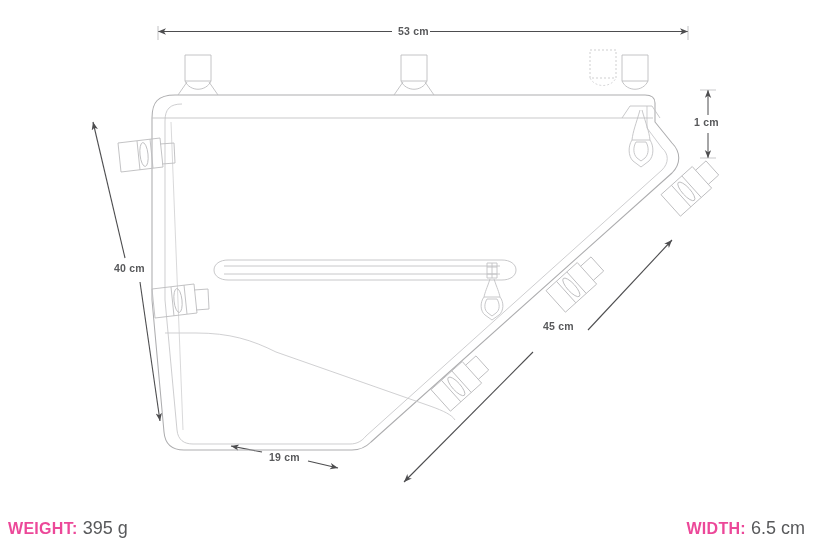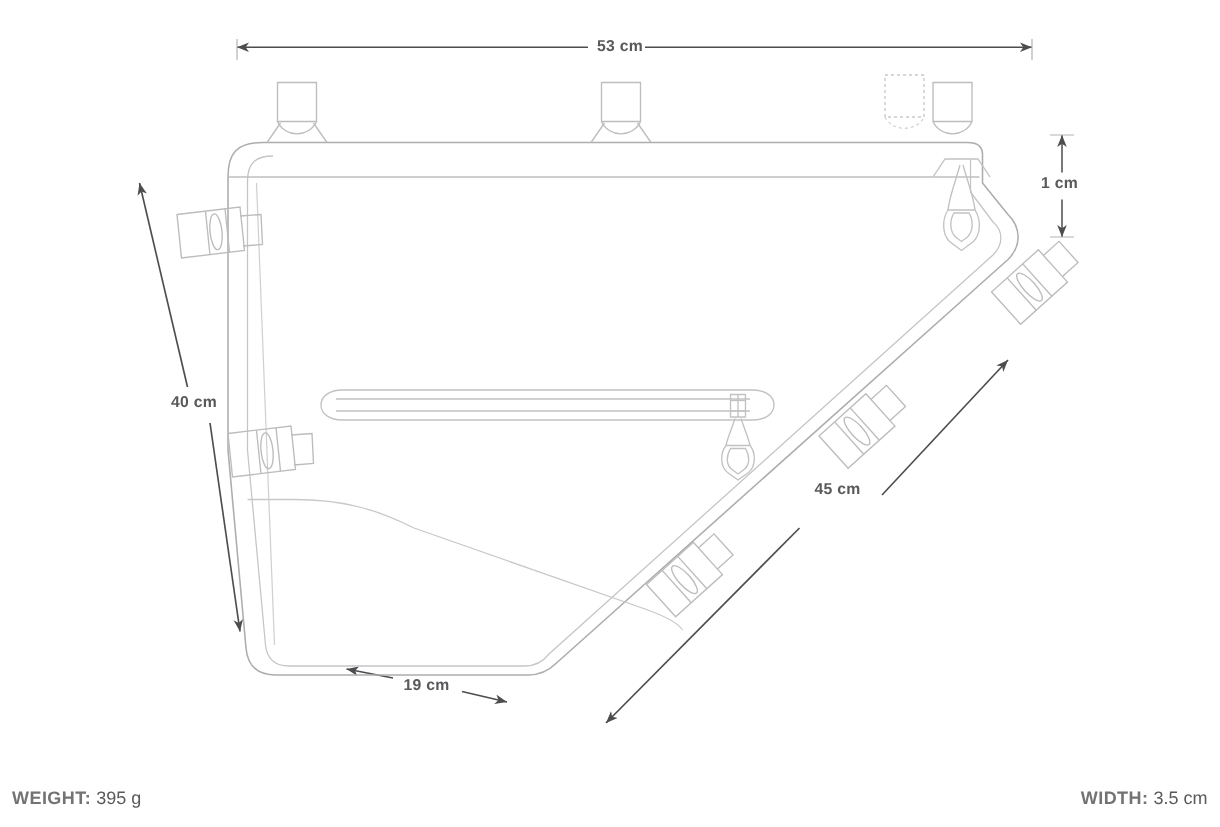--- a/index.html
+++ b/index.html
@@ -42,27 +42,27 @@
     position: absolute;
     bottom: 12px;
     font-size: 13.5px;
     color: #4d4d4f;
     white-space: nowrap;
   }
   .spec-left { left: 8px; }
   .spec-right { right: 8px; }
   .spec-key {
     font-weight: bold;
-    font-size: 12px;
+    font-size: 16px;
     letter-spacing: 0.3px;
-    color: #737373;
+    color: #ec4899;
   }
   .spec-val {
     font-weight: normal;
-    font-size: 12px;
+    font-size: 18px;
     color: #58595b;
   }
 </style>
 </head>
 <body>
 
 <div id="page">
 
   <svg id="drawing" viewBox="0 0 813 551">
 
@@ -250,17 +250,17 @@
 
   <div class="dim-label" style="left:543px; top:320px;">45 cm</div>
 
   <div class="dim-label" style="left:269px; top:451px;">19 cm</div>
 
   <div class="footer-row">
     <div class="spec spec-left">
       <span class="spec-key">WEIGHT:</span><span class="spec-val" style="white-space: pre;"> 395 g</span>
     </div>
     <div class="spec spec-right">
-      <span class="spec-key">WIDTH:</span><span class="spec-val" style="white-space: pre;"> 3.5 cm</span>
+      <span class="spec-key">WIDTH:</span><span class="spec-val" style="white-space: pre;"> 6.5 cm</span>
     </div>
   </div>
 
 </div>
 
 </body></html>

